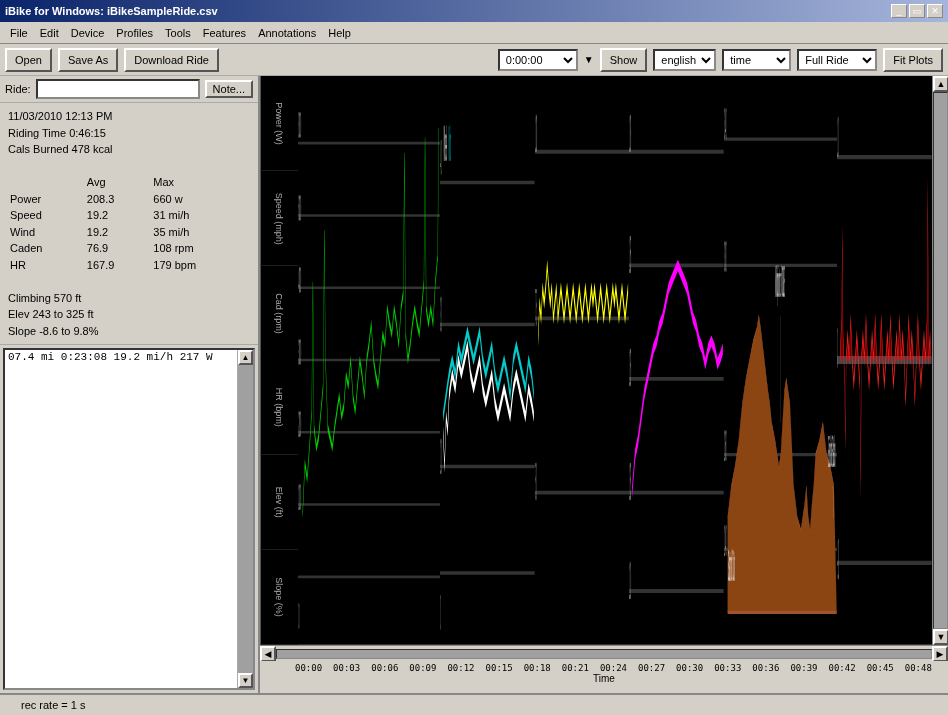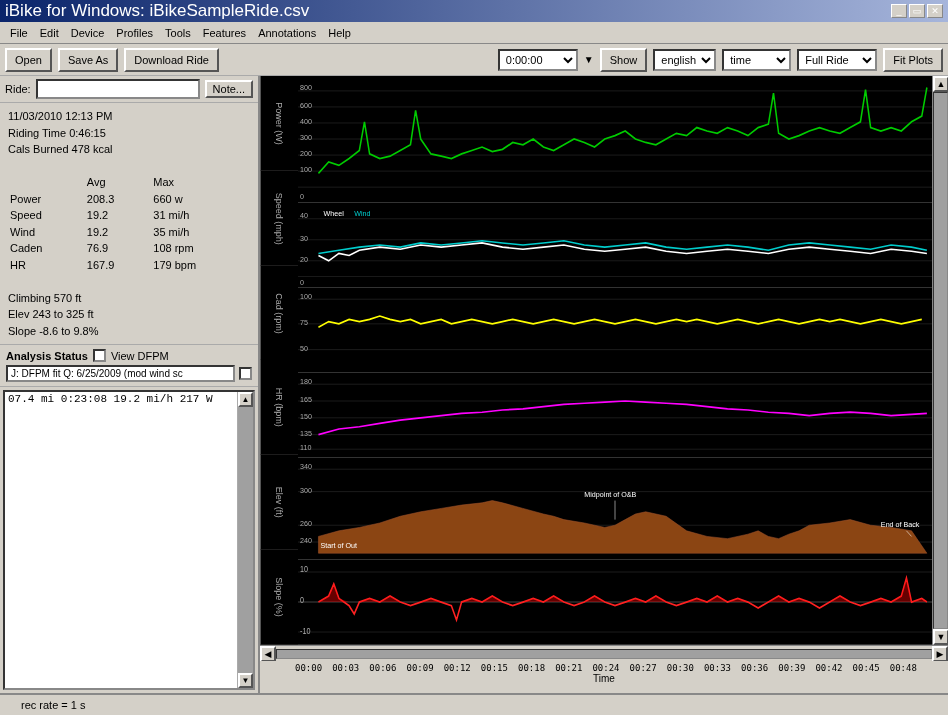--- a/index.html
+++ b/index.html
@@ -13,21 +13,21 @@
     }
     .title-bar {
       background: linear-gradient(to right, #0a246a, #a6b5db);
       color: white;
       padding: 3px 5px;
       display: flex;
       align-items: center;
       justify-content: space-between;
       height: 22px;
     }
-    .title-bar-text { font-size: 17px; font-weight: normal; }
+    .title-bar-text { font-size: 11px; font-weight: bold; }
     .title-bar-buttons { display: flex; gap: 2px; }
     .title-btn {
       width: 16px; height: 14px;
       background: #d4d0c8;
       border: 1px solid #888;
       border-top-color: #fff;
       border-left-color: #fff;
       font-size: 9px;
       display: flex; align-items: center; justify-content: center;
       cursor: pointer;
@@ -203,21 +203,21 @@
     .time-axis {
       background: #d4d0c8;
       height: 32px;
       display: flex;
       flex-direction: column;
       padding: 2px 0;
     }
     .time-labels {
       display: flex;
       padding-left: 35px;
-      padding-right: 31px;
+      padding-right: 16px;
       justify-content: space-between;
       font-size: 9px;
       font-family: monospace;
     }
     .time-title {
       text-align: center;
       font-size: 10px;
     }
     .status-bar {
       background: #d4d0c8;
@@ -400,31 +400,20 @@
           <td>179 bpm</td>
         </tr>
       </tbody>
         </table>
       <br>
       <div>Climbing 570 ft</div>
       <div>Elev 243 to 325 ft</div>
       <div>Slope -8.6 to 9.8%</div>
     </div>
 
-    <div class="analysis-section">
-      <div class="analysis-header">
-        <span class="analysis-status-label">Analysis Status</span>
-        <div class="checkbox"></div>
-        <span class="dfpm-label">View DFPM</span>
-      </div>
-      <div class="analysis-value-row">
-        <div class="analysis-value">J: DFPM fit Q: 6/25/2009 (mod wind sc</div>
-        <div class="checkbox"></div>
-      </div>
-    </div>
 
     <div class="data-list-section">
       <div class="data-list-wrapper">
         <div class="data-list-inner">
           <div class="data-list-item">07.4 mi  0:23:08  19.2 mi/h  217 W</div>
         </div>
         <div class="scrollbar-v">
           <div class="sv-btn">▲</div>
           <div class="sv-track"></div>
           <div class="sv-btn">▼</div>
@@ -455,21 +444,21 @@
               <span style="writing-mode:vertical-rl; transform:rotate(180deg);">HR (bpm)</span>
             </div>
             <div class="y-axis-label" style="flex:1; font-size:9px; background:#000; color:#aaa; border-right:1px solid #555;">
               <span style="writing-mode:vertical-rl; transform:rotate(180deg);">Elev (ft)</span>
             </div>
             <div class="y-axis-label" style="flex:1; font-size:9px; background:#000; color:#aaa; border-right:1px solid #555;">
               <span style="writing-mode:vertical-rl; transform:rotate(180deg);">Slope (%)</span>
             </div>
           </div>
 
-          <div style="flex:1; display:flex; flex-direction:column; background:#000; position:relative;">
+          <div style="flex:1; display:flex; flex-direction:row; background:#000; position:relative;">
 
             <div class="chart-row" style="flex:1.5;">
               <svg width="100%" height="100%" viewBox="0 0 620 110" preserveAspectRatio="none" style="position:absolute;left:0;top:0;width:100%;height:100%;">
 
                 <line x1="0" y1="13" x2="620" y2="13" stroke="#333" stroke-width="0.5"></line>
                 <line x1="0" y1="27" x2="620" y2="27" stroke="#333" stroke-width="0.5"></line>
                 <line x1="0" y1="41" x2="620" y2="41" stroke="#333" stroke-width="0.5"></line>
                 <line x1="0" y1="55" x2="620" y2="55" stroke="#333" stroke-width="0.5"></line>
                 <line x1="0" y1="69" x2="620" y2="69" stroke="#333" stroke-width="0.5"></line>
                 <line x1="0" y1="83" x2="620" y2="83" stroke="#333" stroke-width="0.5"></line>

